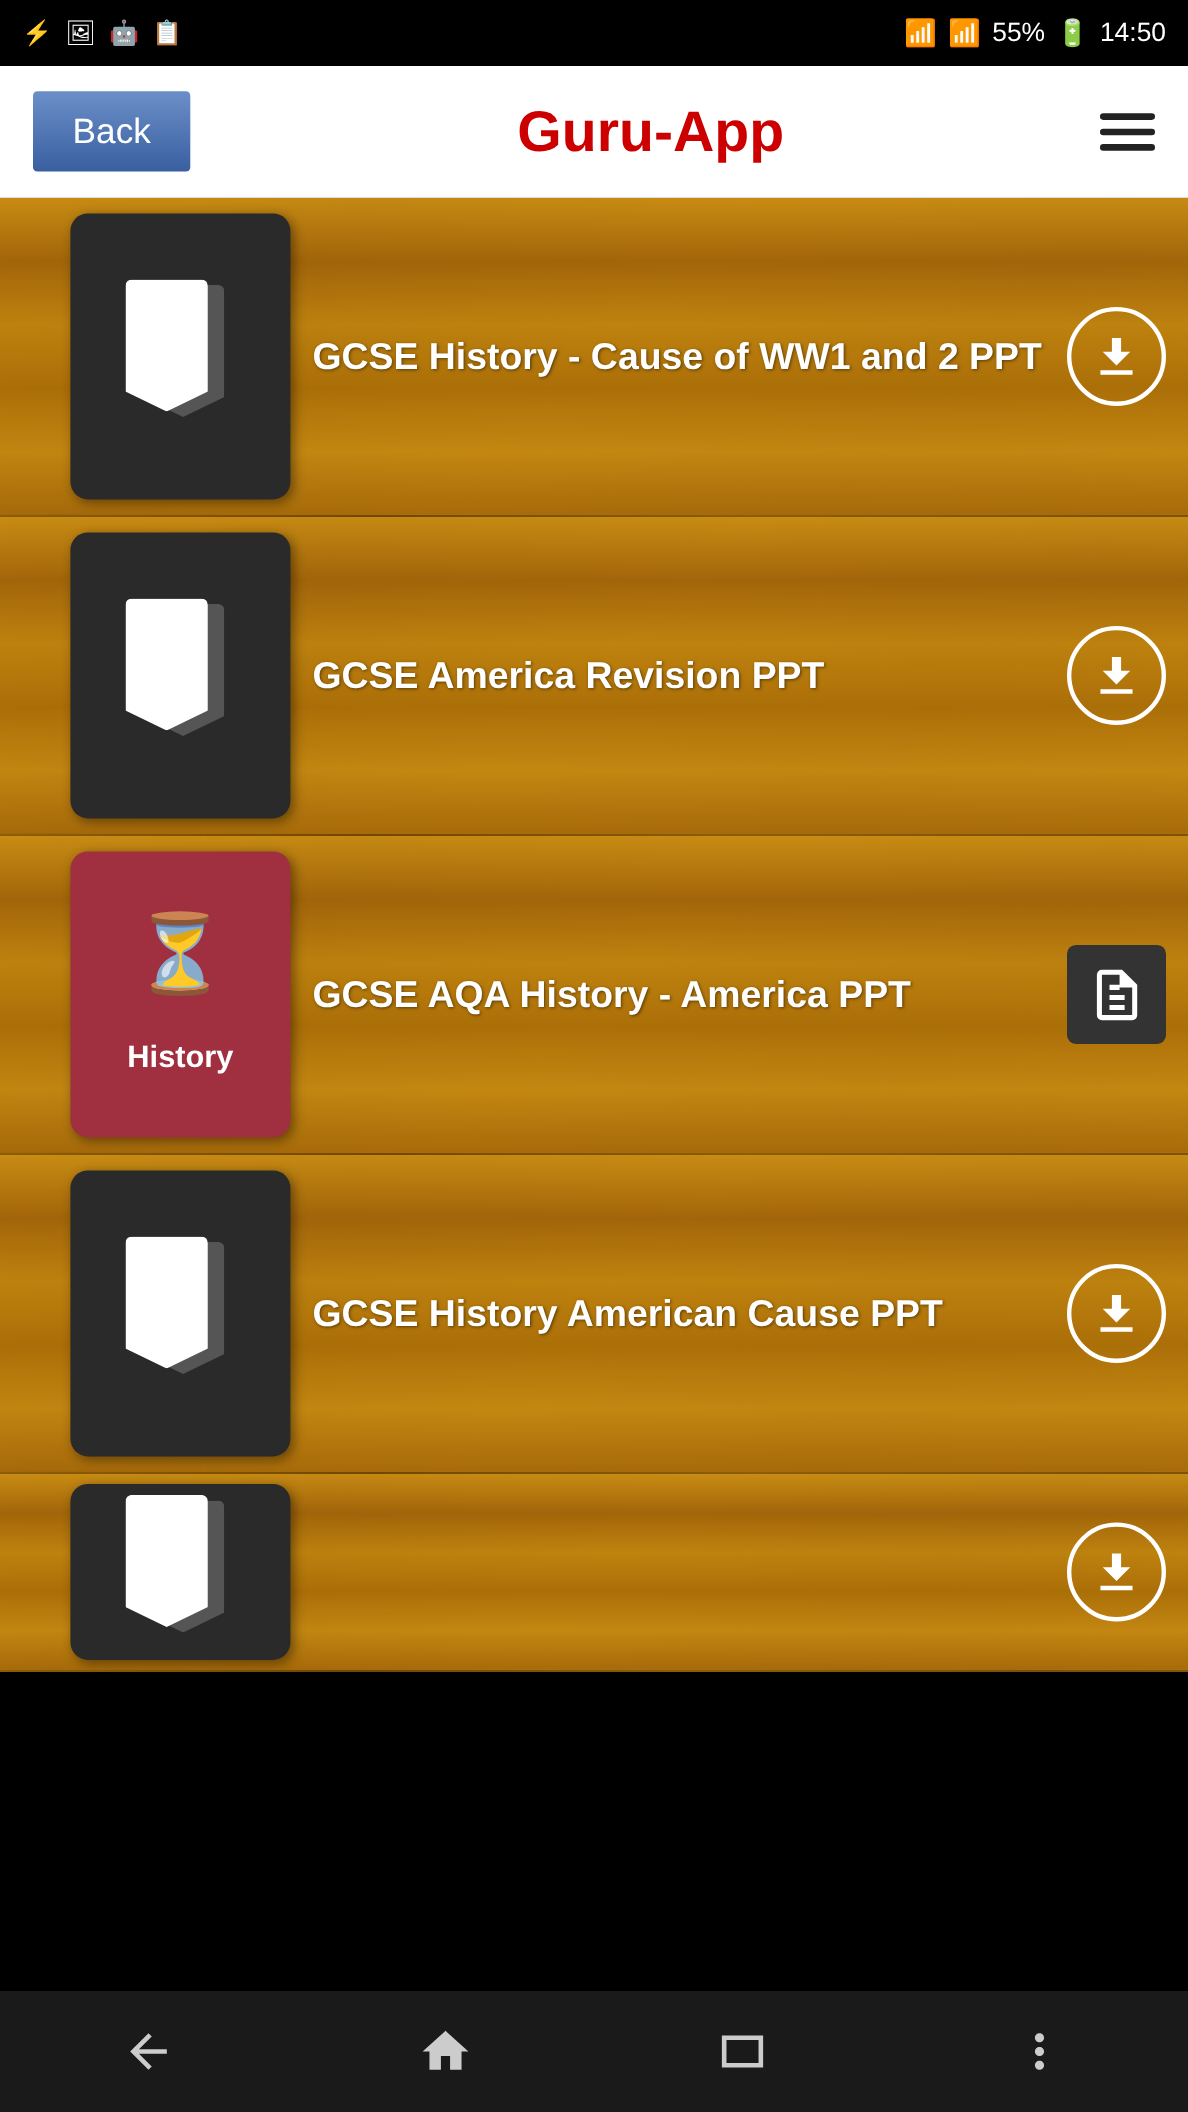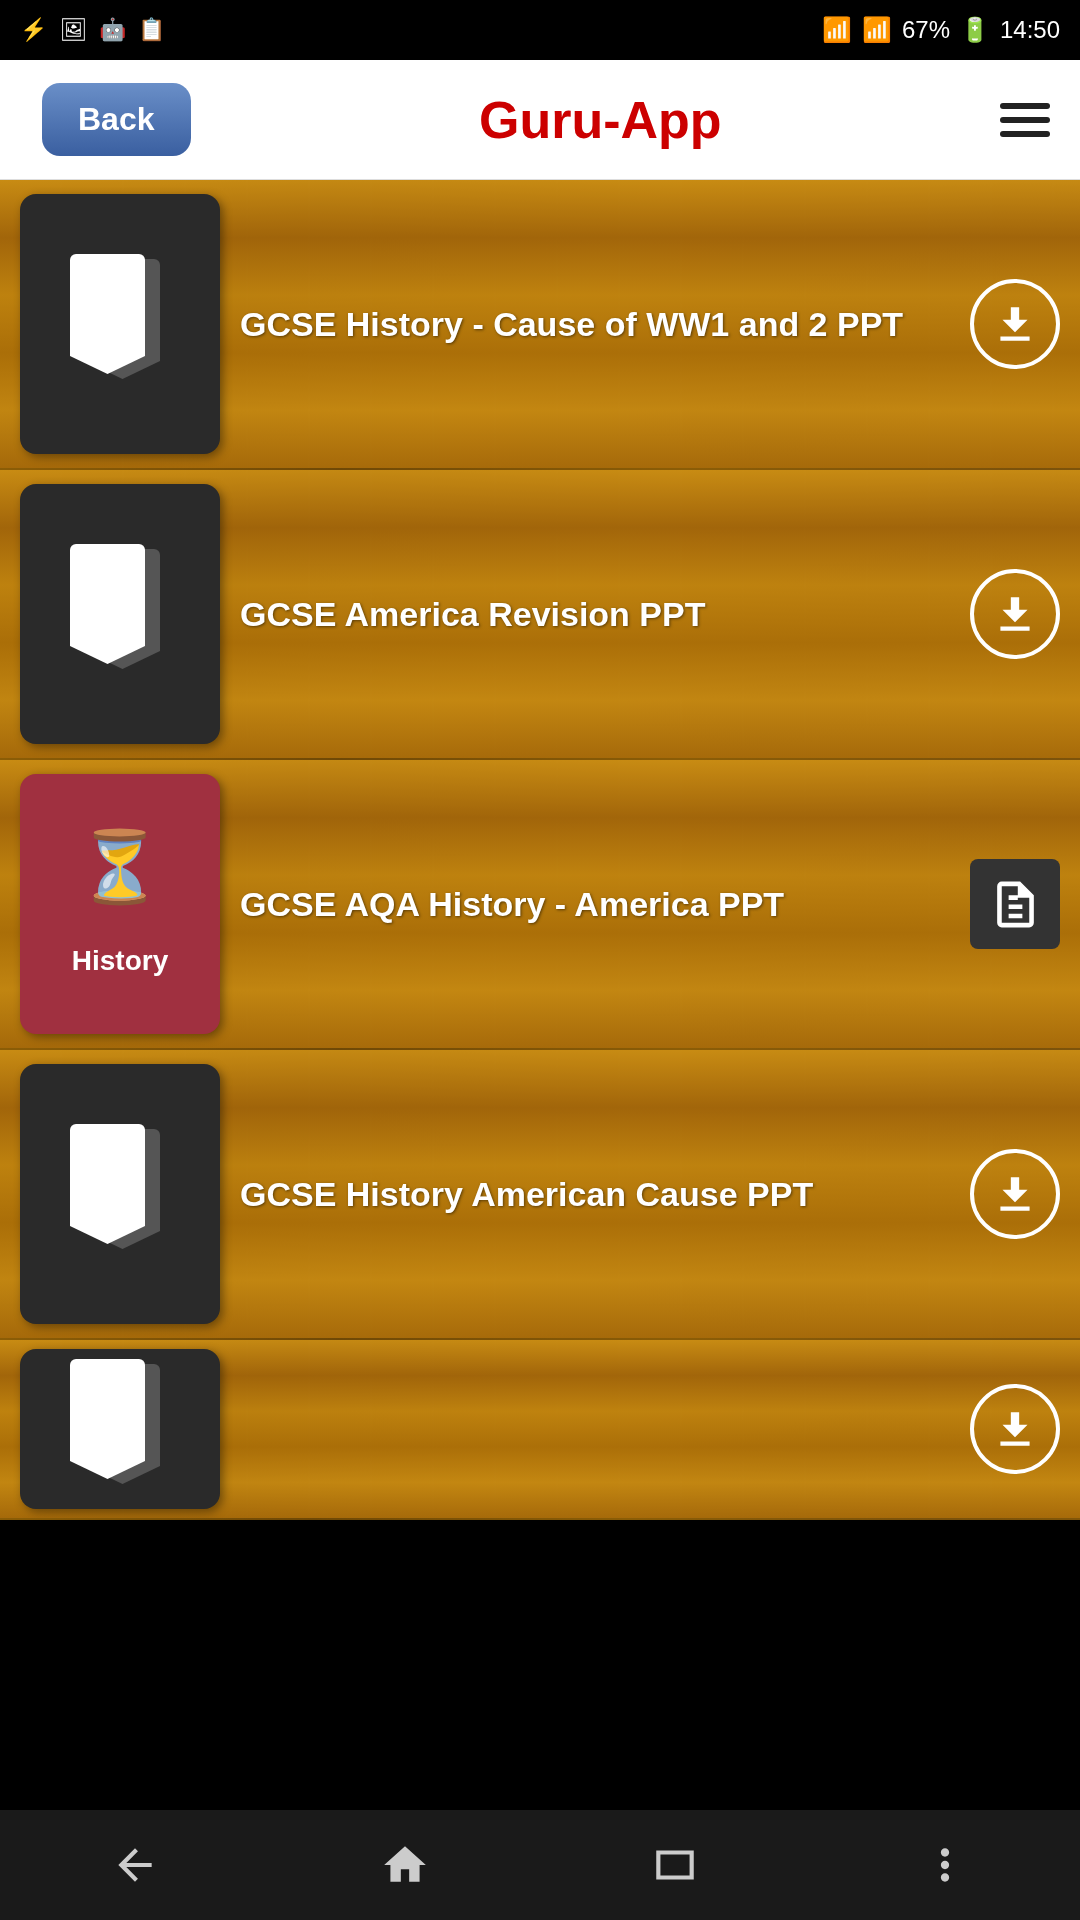--- a/index.html
+++ b/index.html
@@ -47,26 +47,25 @@
       display: flex;
       align-items: center;
       justify-content: space-between;
       padding: 0 30px;
       border-bottom: 1px solid #ddd;
     }
     .back-button {
       background: linear-gradient(180deg, #6a8fc8, #3a5fa0);
       color: #fff;
       border: none;
-      border-radius: 18px;
+      border-radius: 4px;
       padding: 18px 36px;
       font-size: 32px;
-      font-weight: bold;
-      cursor: pointer;
-      margin-left: 12px;
+      font-weight: normal;
+      cursor: pointer;
     }
     .header-title {
       font-size: 52px;
       color: #888;
       font-weight: 300;
       margin-left: 10px;
     }
     .header-title span {
       color: #cc0000;
       font-weight: bold;
@@ -93,20 +92,21 @@
     .list-item {
       width: 100%;
       height: 290px;
       display: flex;
       align-items: center;
       background: linear-gradient(135deg, #c8860a, #a06808, #c8860a, #b07510, #c8860a);
       border-bottom: 2px solid rgba(0,0,0,0.3);
       position: relative;
       cursor: pointer;
       overflow: hidden;
+      padding-left: 44px;
     }
 
     .list-item::before {
       content: '';
       position: absolute;
       inset: 0;
       background:
         repeating-linear-gradient(
           90deg,
           transparent,
@@ -282,21 +282,21 @@
 <div class="status-bar">
   <div class="status-left">
     <span class="status-icon">⚡</span>
     <span class="status-icon">🖼</span>
     <span class="status-icon">🤖</span>
     <span class="status-icon">📋</span>
   </div>
   <div class="status-right">
     <span>📶</span>
     <span>📶</span>
-    <span>67%</span>
+    <span>55%</span>
     <span>🔋</span>
     <span>14:50</span>
   </div>
 </div>
 
 <div class="header">
   <button class="back-button">Back</button>
   <div class="header-title">
     <span>Guru-</span><span style="color:#cc0000;font-weight:bold;">App</span>
   </div>

